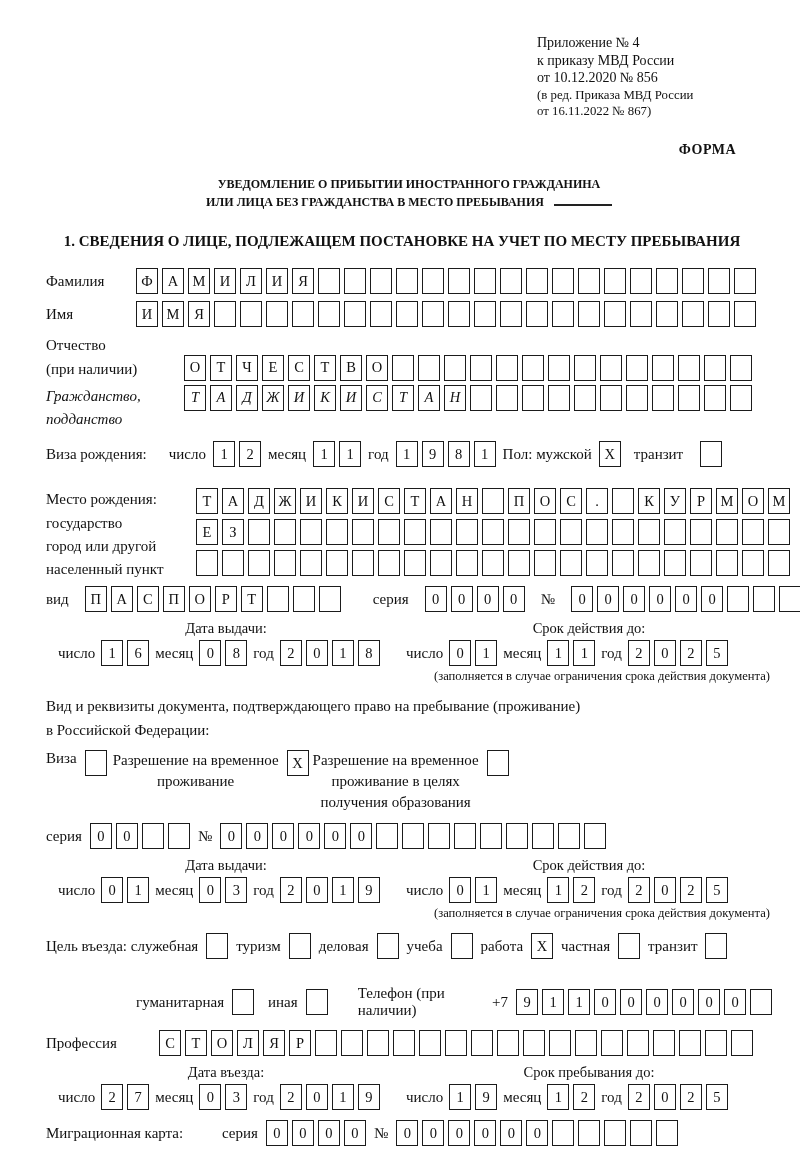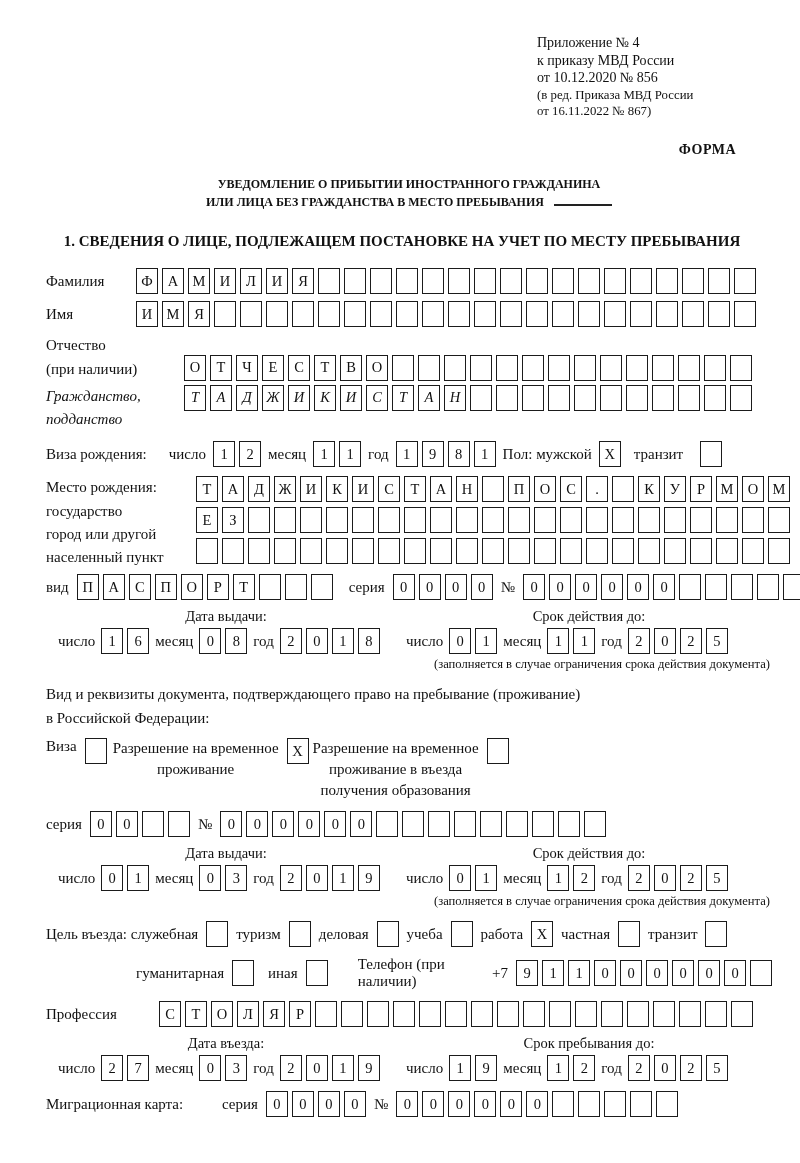--- a/index.html
+++ b/index.html
@@ -42,21 +42,21 @@
   .dates .dg1 .dr { padding-left: 12px; }
   .note { font-size:12.6px; text-align:right; margin-top:3px; padding-right: 2px; }
 
   .intro { margin-top: 10px; line-height: 1.6; }
 
   .ckrow { display:flex; align-items:flex-start; margin-top:8px; }
   .ckrow .grp { display:flex; align-items:flex-start; gap:8px; }
   .ckrow .multiline { text-align:center; line-height:1.4; }
 
   .purpose { display:flex; align-items:center; gap:8px; margin-top:12px; flex-wrap:nowrap; }
-  .purpose2 { display:flex; align-items:center; gap:8px; margin-top:9px; padding-left: 90px; }
+  .purpose2 { display:flex; align-items:center; gap:8px; margin-top:26px; padding-left: 90px; }
 </style>
 </head>
 <body>
 
 <div>
 
   <div class="appendix">
     <div class="l">Приложение № 4</div>
     <div class="l">к приказу МВД России</div>
     <div class="l">от 10.12.2020 № 856</div>
@@ -218,21 +218,21 @@
     <span>Пол: мужской</span>
     <span class="cells">
         <span class="cell">X</span>
       </span>
     <span style="margin-left:6px;">транзит</span>
     <span class="cells" style="margin-left:10px;">
         <span class="cell"></span>
       </span>
   </div>
 
-  <div class="row" style="align-items:flex-start; margin-top:9px;">
+  <div class="row" style="align-items:flex-start; margin-top:21px;">
     <span class="lblcol" style="width:150px">
       <div>Место рождения:</div>
       <div>государство</div>
       <div>город или другой</div>
       <div>населенный пункт</div>
     </span>
     <span class="stackrows">
       <span class="cells">
           <span class="cell">Т</span>
           <span class="cell">А</span>
@@ -305,21 +305,21 @@
           <span class="cell"></span>
           <span class="cell"></span>
           <span class="cell"></span>
           <span class="cell"></span>
           <span class="cell"></span>
         </span>
     </span>
   </div>
 
 
-  <div class="row" style="gap:8px; margin-top:5px;">
+  <div class="row" style="gap:16px; margin-top:5px;">
     <span style="width:55px">вид</span>
     <span class="cells">
         <span class="cell">П</span>
         <span class="cell">А</span>
         <span class="cell">С</span>
         <span class="cell">П</span>
         <span class="cell">О</span>
         <span class="cell">Р</span>
         <span class="cell">Т</span>
         <span class="cell"></span>
@@ -415,21 +415,21 @@
         <div>Разрешение на временное</div>
         <div>проживание</div>
       </span>
       <span class="cells">
           <span class="cell">X</span>
         </span>
     </span>
     <span class="grp" style="margin-left:4px;">
       <span class="multiline">
         <div>Разрешение на временное</div>
-        <div>проживание в въезда</div>
+        <div>проживание в целях</div>
         <div>получения образования</div>
       </span>
       <span class="cells">
           <span class="cell"></span>
         </span>
     </span>
   </div>
 
   <div class="row" style="gap:8px; margin-top:10px;">
     <span>серия</span>

